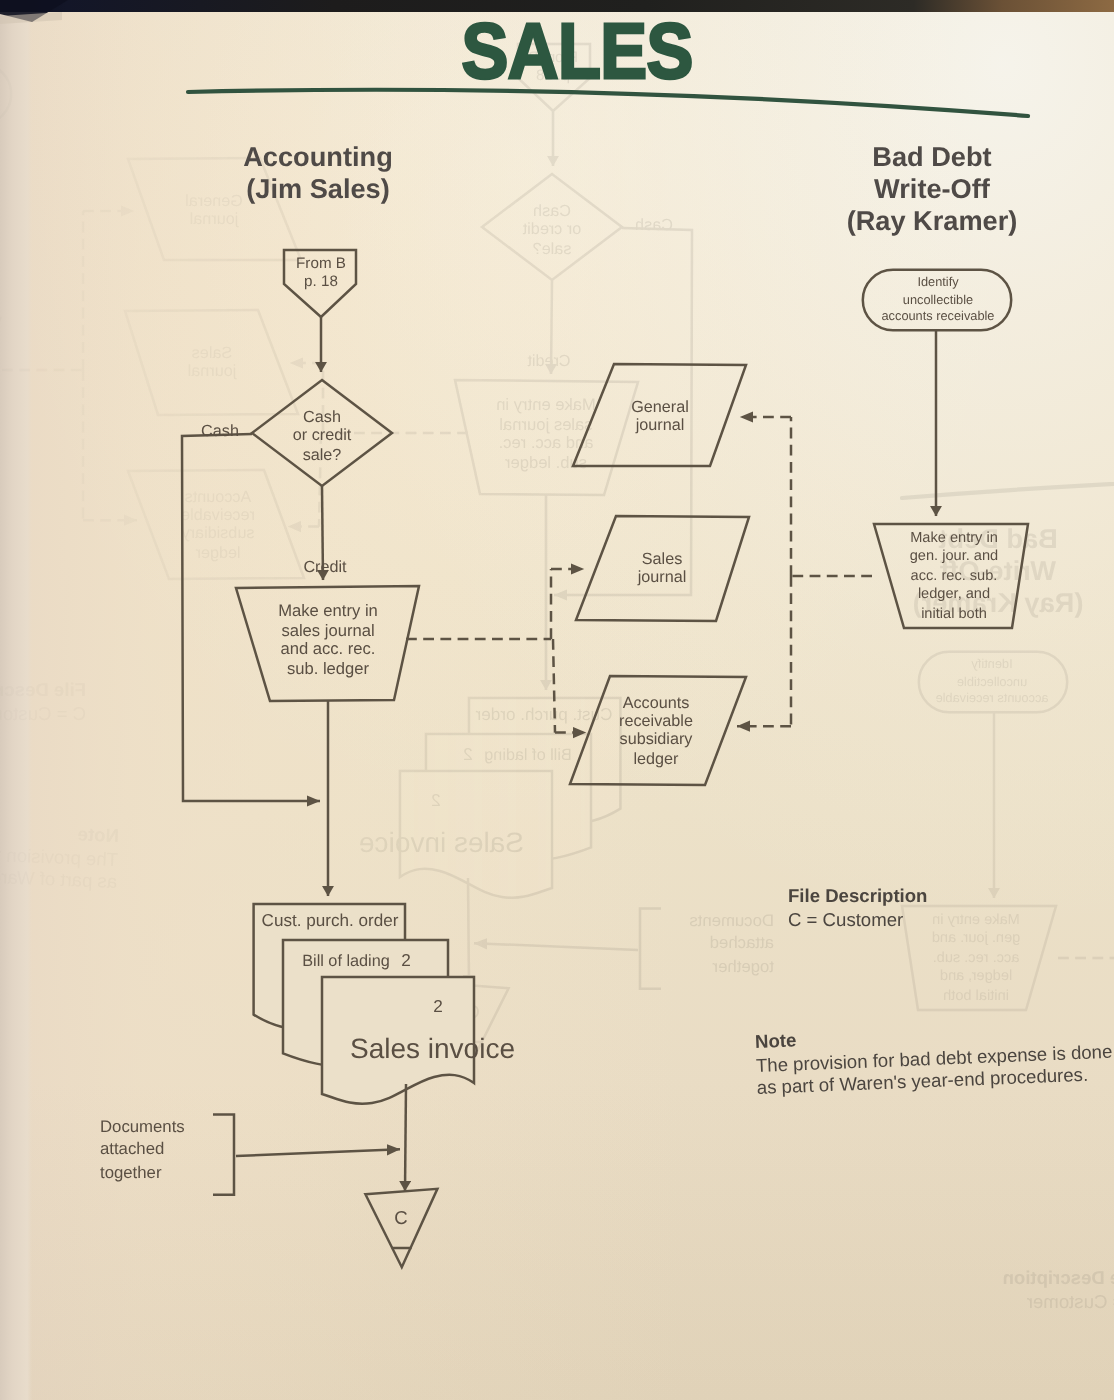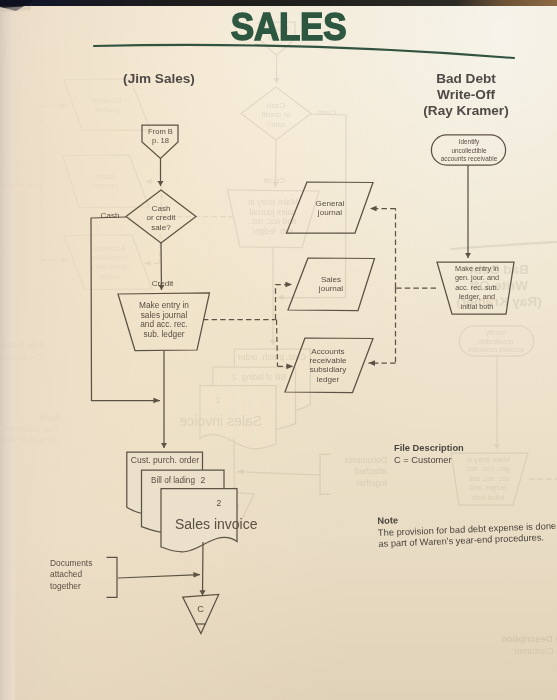--- a/index.html
+++ b/index.html
@@ -411,20 +411,21 @@
       <path d="M182.7,597.1 L218.7,594.4 L200.9,633.6 Z"></path>
       <path d="M195.9,624 L205.8,624"></path>
     </g>
   </svg>
 
   <div id="text" class="gtxt">
 
     <div class="title">SALES</div>
 
     <div class="col-head head-left">
+      <div>Accounting</div>
       <div>(Jim Sales)</div>
     </div>
 
     <div class="col-head head-right">
       <div>Bad Debt</div>
       <div>Write-Off</div>
       <div>(Ray Kramer)</div>
     </div>
 
     <div class="nlab t-fromb">

